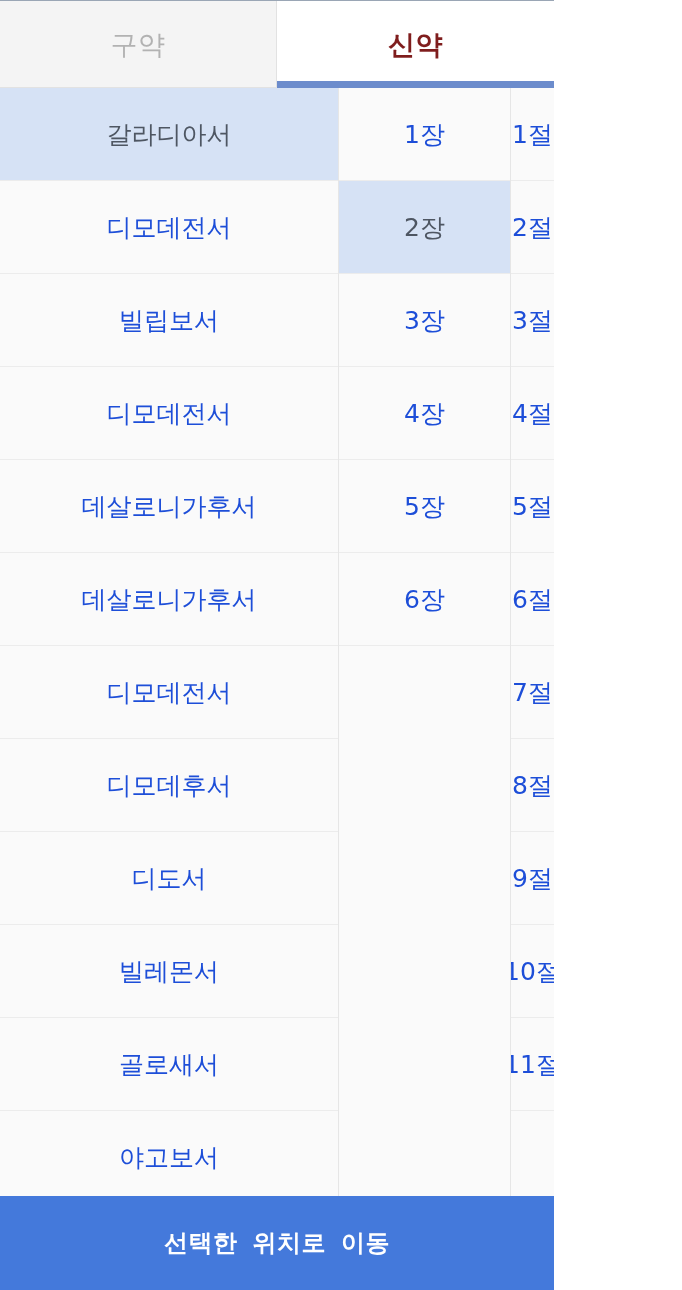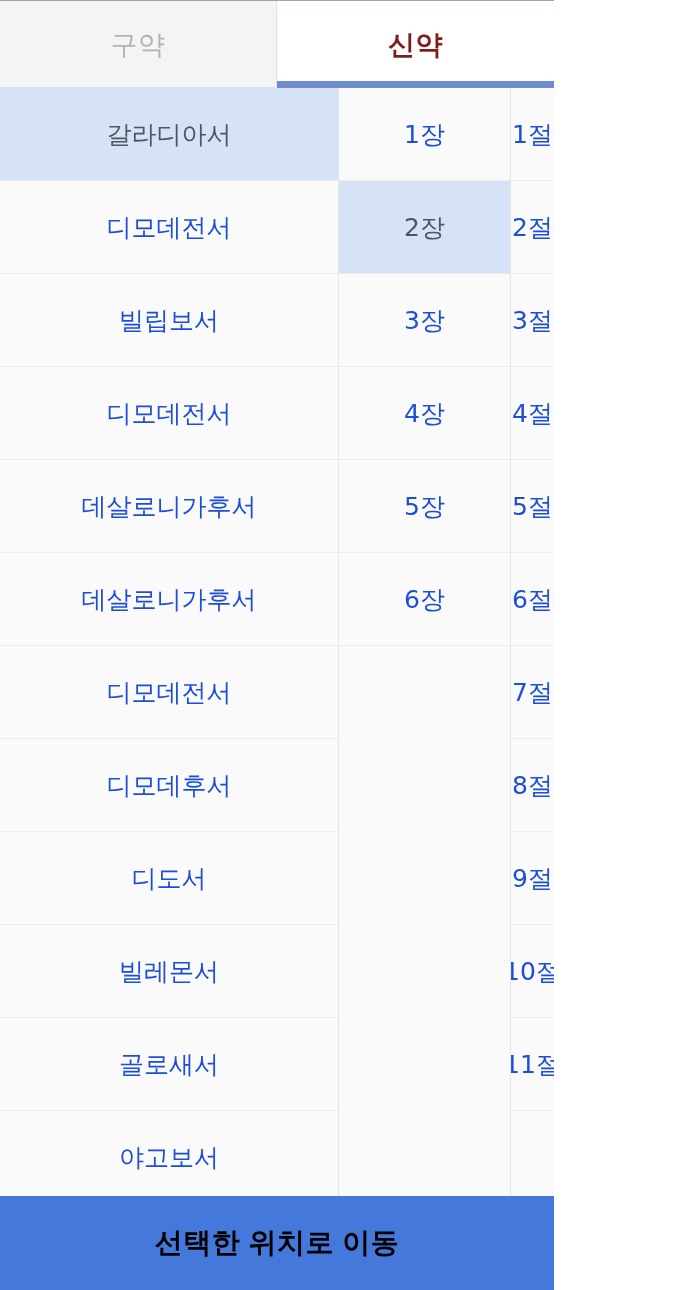--- a/index.html
+++ b/index.html
@@ -123,32 +123,32 @@
     display: flex;
     flex-direction: column;
     min-height: 100%;
   }
 
   
   .goto-button {
     flex: 0 0 94px;
     height: 94px;
     background: #4479db;
-    color: #000000;
+    color: #ffffff;
     display: flex;
     align-items: center;
     justify-content: center;
-    font-size: 28px;
+    font-size: 24px;
     font-weight: 700;
     letter-spacing: 0.5px;
     cursor: pointer;
     user-select: none;
     border: none;
     width: 100%;
-    font-family: Liberation Sans, sans-serif;
+    font-family: Liberation Mono, monospace;
   }
 </style>
 </head>
 <body>
 
 <div id="app">
 
   <div class="tabbar">
     <div class="tab inactive">
       <span class="tab-label">구약</span>

